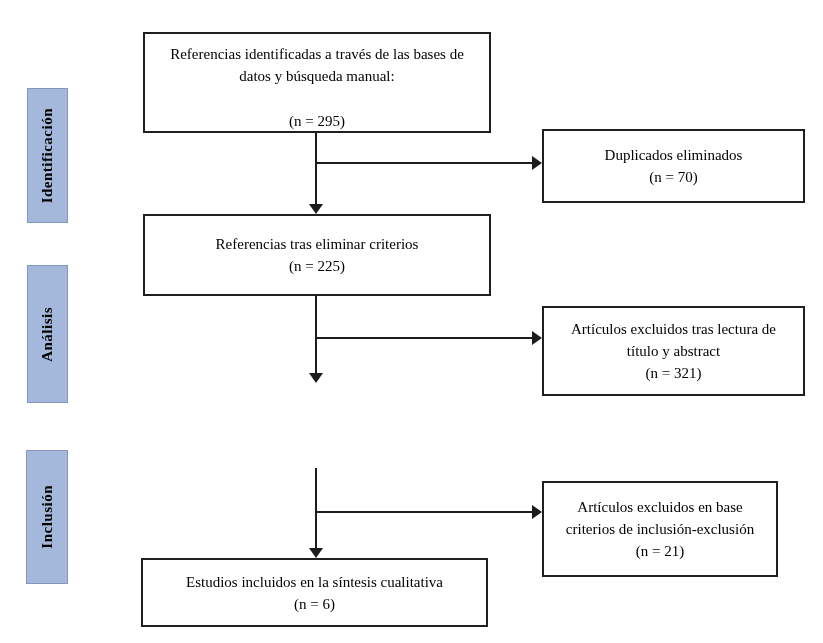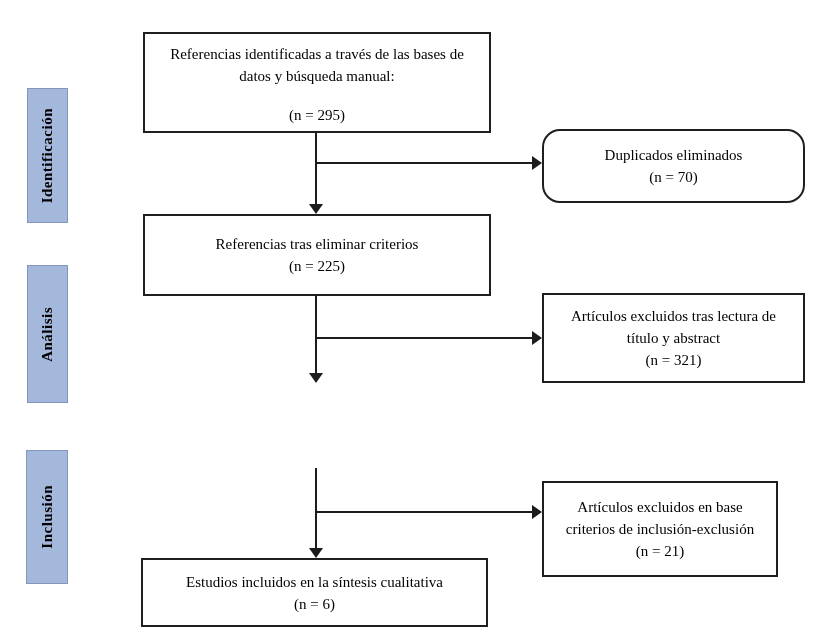--- a/index.html
+++ b/index.html
@@ -89,38 +89,38 @@
   <div class="stage" style="left:27px; top:88px; width:41px; height:135px;">
     <span class="vtext">Identificación</span>
   </div>
   <div class="stage" style="left:27px; top:265px; width:41px; height:138px;">
     <span class="vtext">Análisis</span>
   </div>
   <div class="stage" style="left:26px; top:450px; width:42px; height:134px;">
     <span class="vtext">Inclusión</span>
   </div>
 
-  <div class="fbox main-box top-aligned" style="left:143px; top:32px; width:348px; height:101px;">
+  <div class="fbox main-box top-aligned" style="left:143px; top:32px; width:348px; height:101px;gap:6px;">
     <span class="text">Referencias identificadas a través de las bases de datos y búsqueda manual:</span>
     <span class="count">(n = 295)</span>
   </div>
   <div class="fbox main-box" style="left:143px; top:214px; width:348px; height:82px;">
     <span class="text">Referencias tras eliminar criterios</span>
     <span class="count">(n = 225)</span>
   </div>
   <div class="fbox main-box" style="left:141px; top:558px; width:347px; height:69px;text-align:right;">
     <span class="text">Estudios incluidos en la síntesis cualitativa</span>
     <span class="count">(n = 6)</span>
   </div>
 
-  <div class="fbox side-box" style="left:542px; top:129px; width:263px; height:74px;border-radius:18px;">
+  <div class="fbox side-box" style="left:542px; top:129px; width:263px; height:74px;">
     <span class="text">Duplicados eliminados</span>
     <span class="count">(n = 70)</span>
   </div>
-  <div class="fbox side-box" style="left:542px; top:293px; width:263px; height:90px;">
+  <div class="fbox side-box" style="left:542px; top:306px; width:263px; height:90px;">
     <span class="text">Artículos excluidos tras lectura de título y abstract</span>
     <span class="count">(n = 321)</span>
   </div>
   <div class="fbox side-box" style="left:542px; top:481px; width:236px; height:96px;">
     <span class="text">Artículos excluidos en base criterios de inclusión-exclusión</span>
     <span class="count">(n = 21)</span>
   </div>
 
   <div class="vline" style="left:315px; top:133px; height:72px;"></div>
   <div class="arrow-down" style="left:309px; top:204px;"></div>

